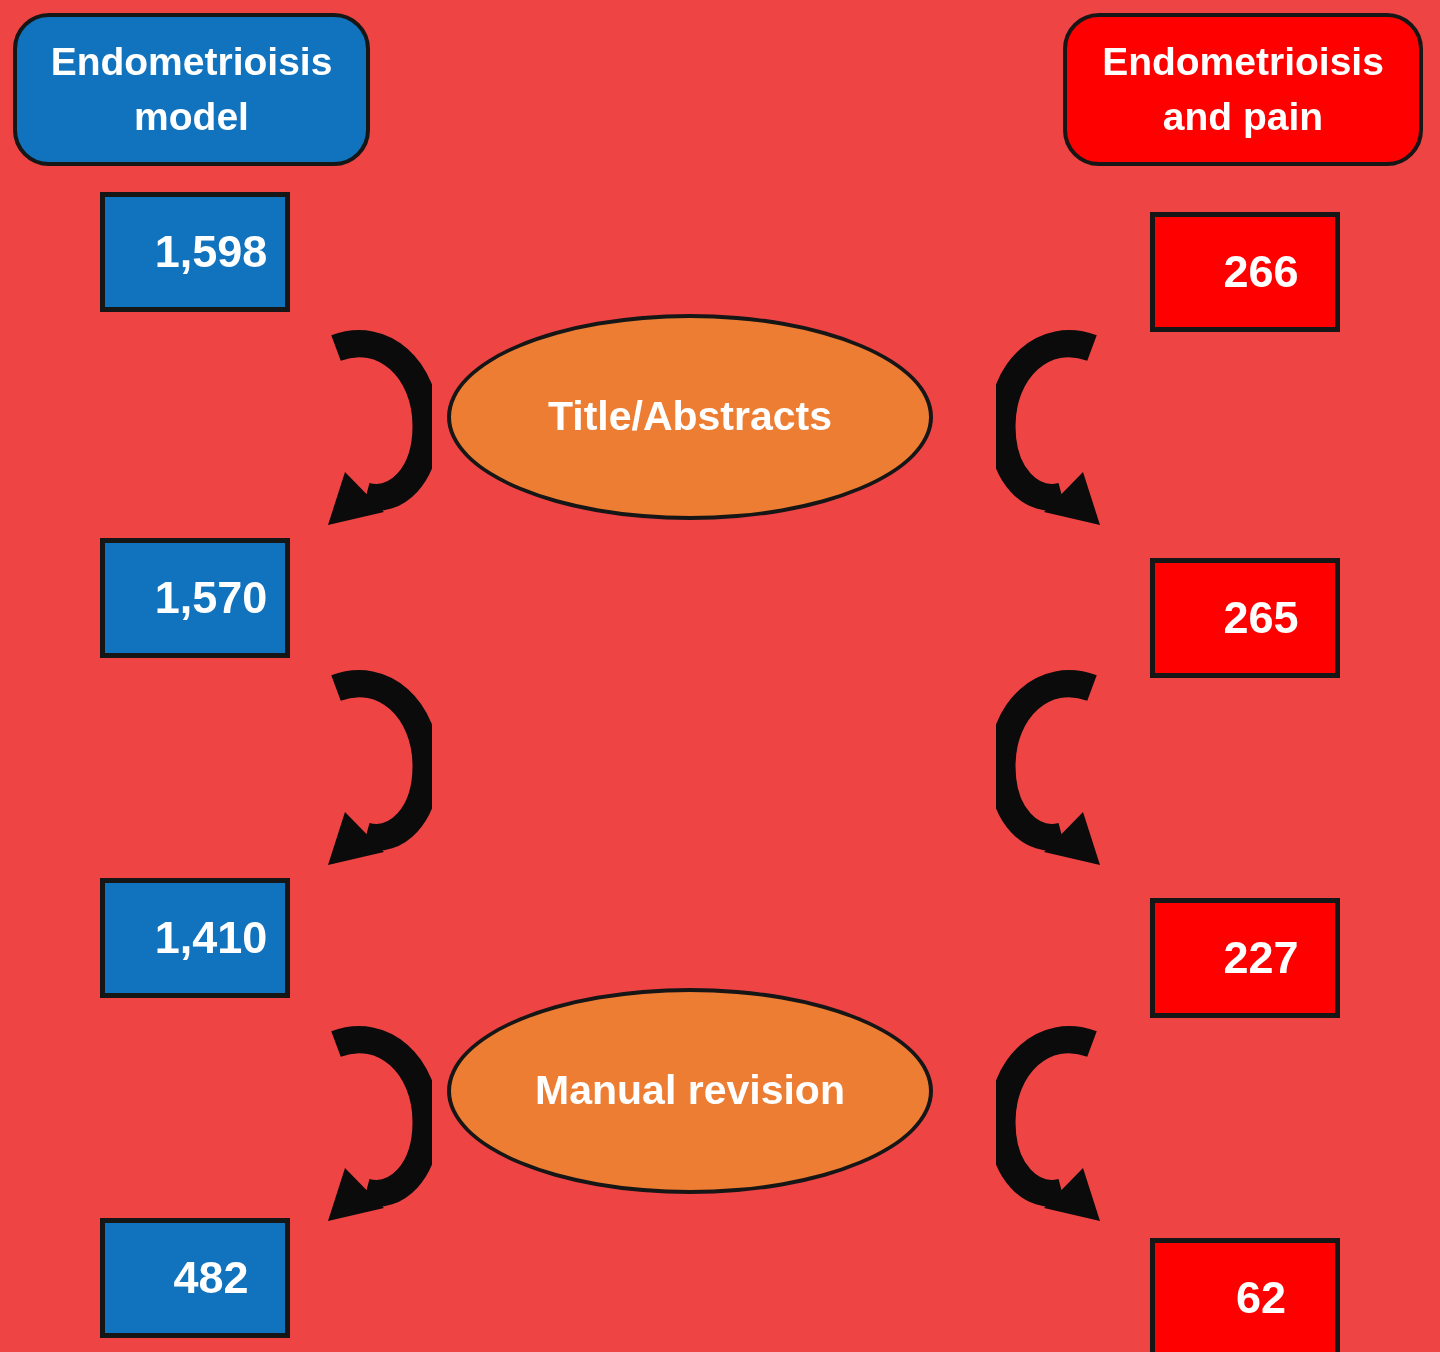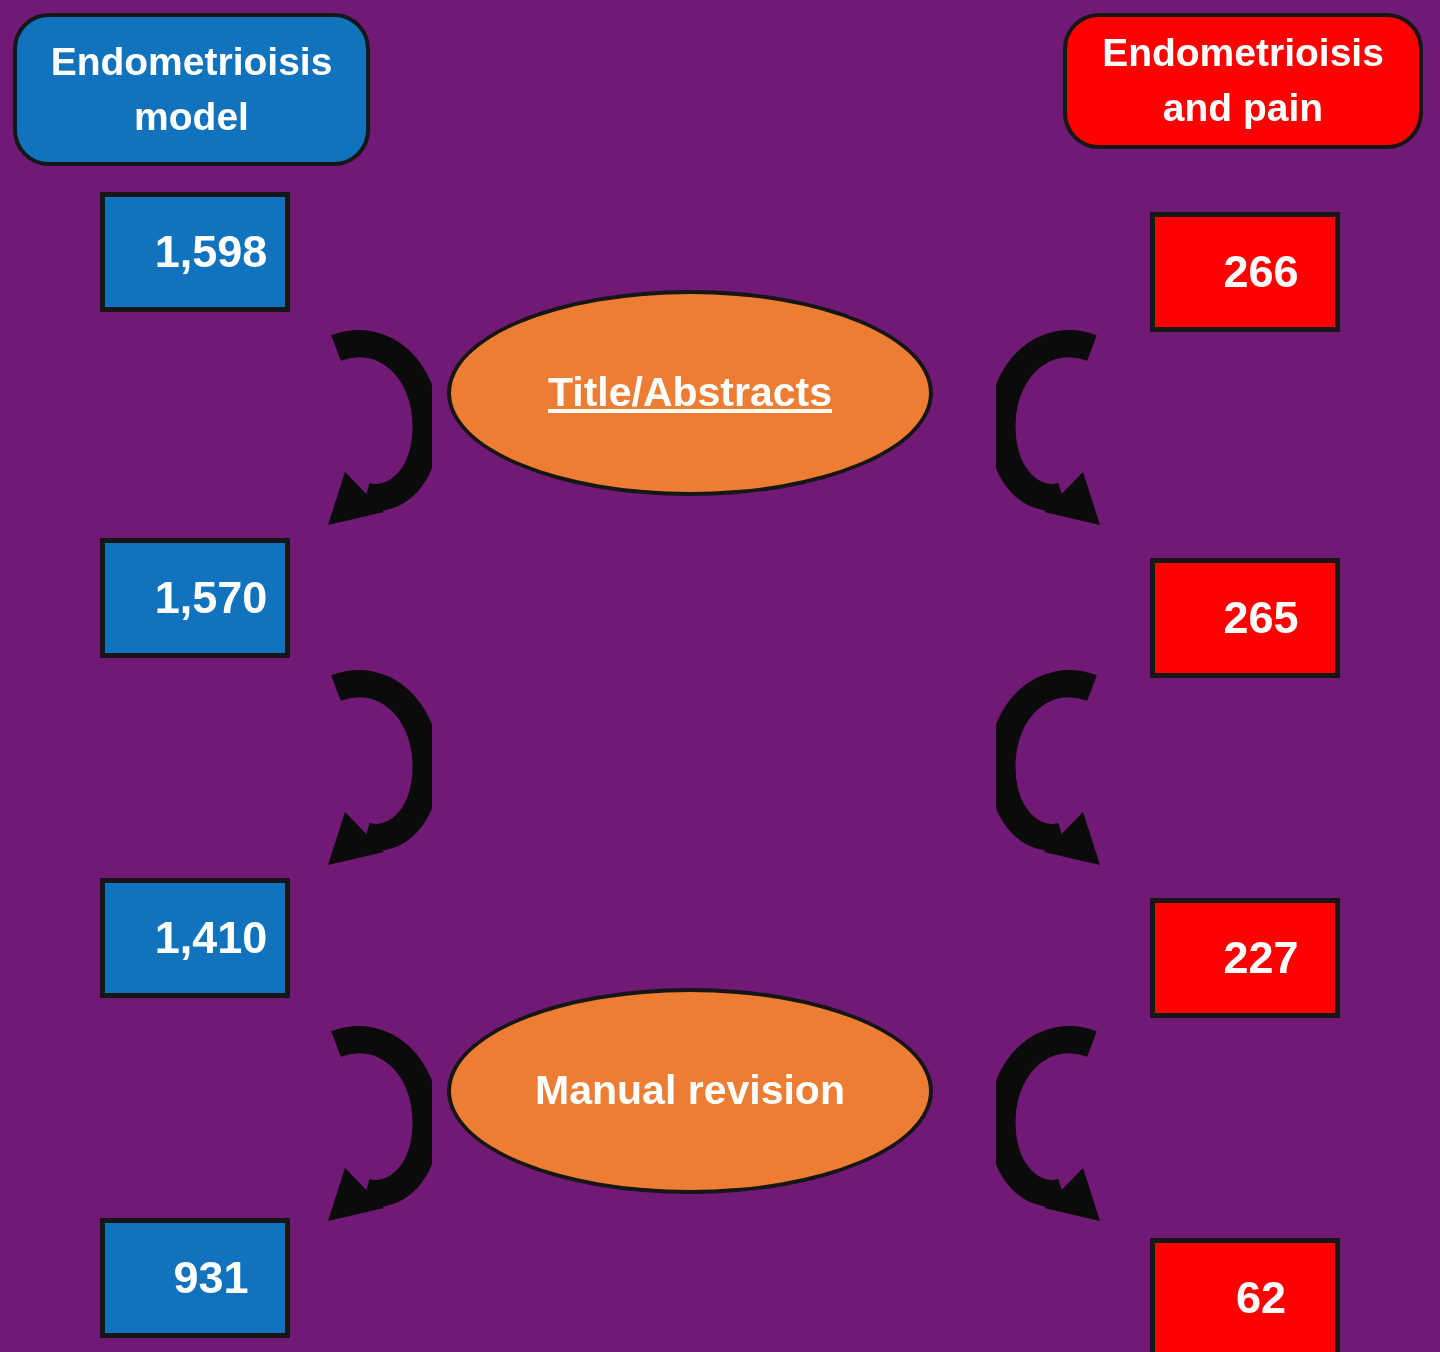--- a/index.html
+++ b/index.html
@@ -5,21 +5,21 @@
   html, body {
     margin: 0;
     padding: 0;
     background: #ffffff;
     font-family: "Liberation Sans", sans-serif;
   }
   #canvas {
     position: relative;
     width: 1440px;
     height: 1352px;
-    background: #701a75;
+    background: #ef4444;
     overflow: hidden;
   }
   .header-box {
     position: absolute;
     border: 4px solid #161616;
     border-radius: 36px;
     display: flex;
     align-items: center;
     justify-content: center;
     text-align: center;
@@ -30,21 +30,21 @@
     box-sizing: border-box;
     padding: 0 20px;
   }
   #left-header {
     left: 13px; top: 13px;
     width: 357px; height: 153px;
     background: #1173BE;
   }
   #right-header {
     left: 1063px; top: 13px;
-    width: 360px; height: 136px;
+    width: 360px; height: 153px;
     background: #FF0000;
   }
   .count-box {
     position: absolute;
     width: 190px; height: 120px;
     border: 5px solid #161616;
     box-sizing: border-box;
     display: flex;
     align-items: center;
     justify-content: center;
@@ -69,21 +69,21 @@
     box-sizing: border-box;
     display: flex;
     align-items: center;
     justify-content: center;
     text-align: center;
     color: #ffffff;
     font-weight: bold;
     font-size: 41px;
     line-height: 1.25;
   }
-  #stage-0 { top: 290px; text-decoration: underline; }
+  #stage-0 { top: 314px; }
   #stage-1 { top: 648px; }
   #stage-2 { top: 988px; }
   .stage-label { display: inline-block; }
   .stage-label.narrow { max-width: 250px; }
   .flow-arrow {
     position: absolute;
     width: 112px; height: 205px;
   }
   .flow-arrow.left-side { left: 320px; }
   .flow-arrow.right-side { left: 996px; transform: scaleX(-1); }
@@ -96,21 +96,21 @@
 <body>
 
 <div id="canvas">
 
   <div id="left-header" class="header-box">Endometrioisis model</div>
   <div id="right-header" class="header-box">Endometrioisis and pain</div>
 
   <div class="count-box blue row-0">1,598</div>
   <div class="count-box blue row-1">1,570</div>
   <div class="count-box blue row-2">1,410</div>
-  <div class="count-box blue row-3">931</div>
+  <div class="count-box blue row-3">482</div>
 
   <div class="count-box red row-0">266</div>
   <div class="count-box red row-1">265</div>
   <div class="count-box red row-2">227</div>
   <div class="count-box red row-3">62</div>
 
   <div id="stage-0" class="stage-ellipse">
     <span class="stage-label">Title/Abstracts</span>
   </div>
   <div id="stage-2" class="stage-ellipse">

